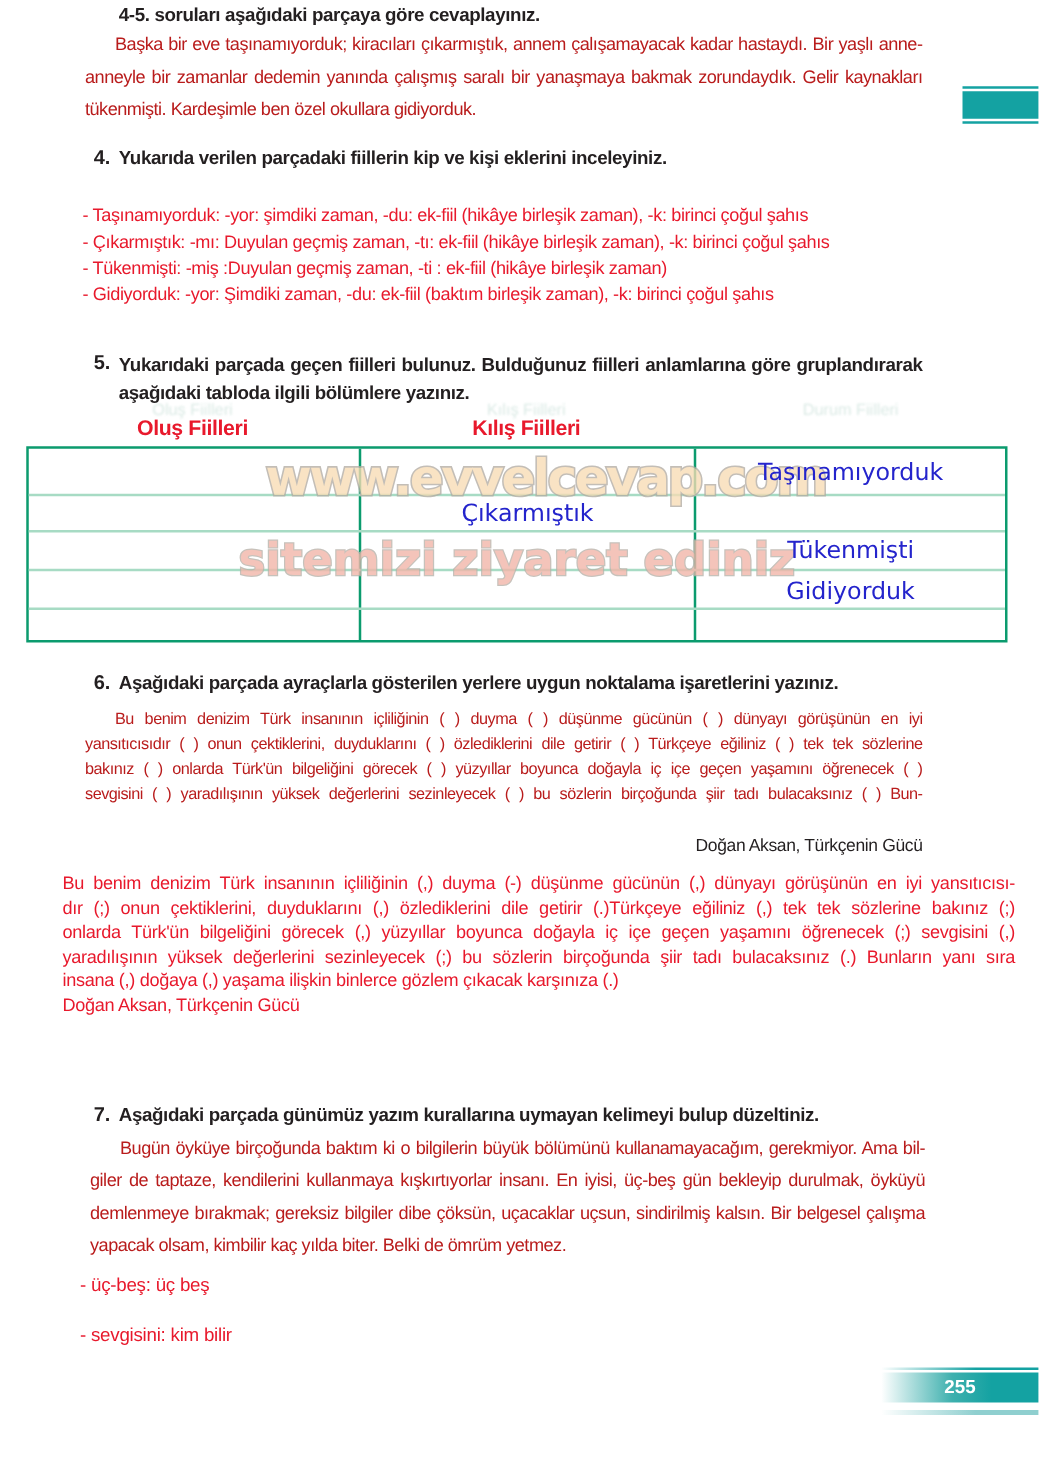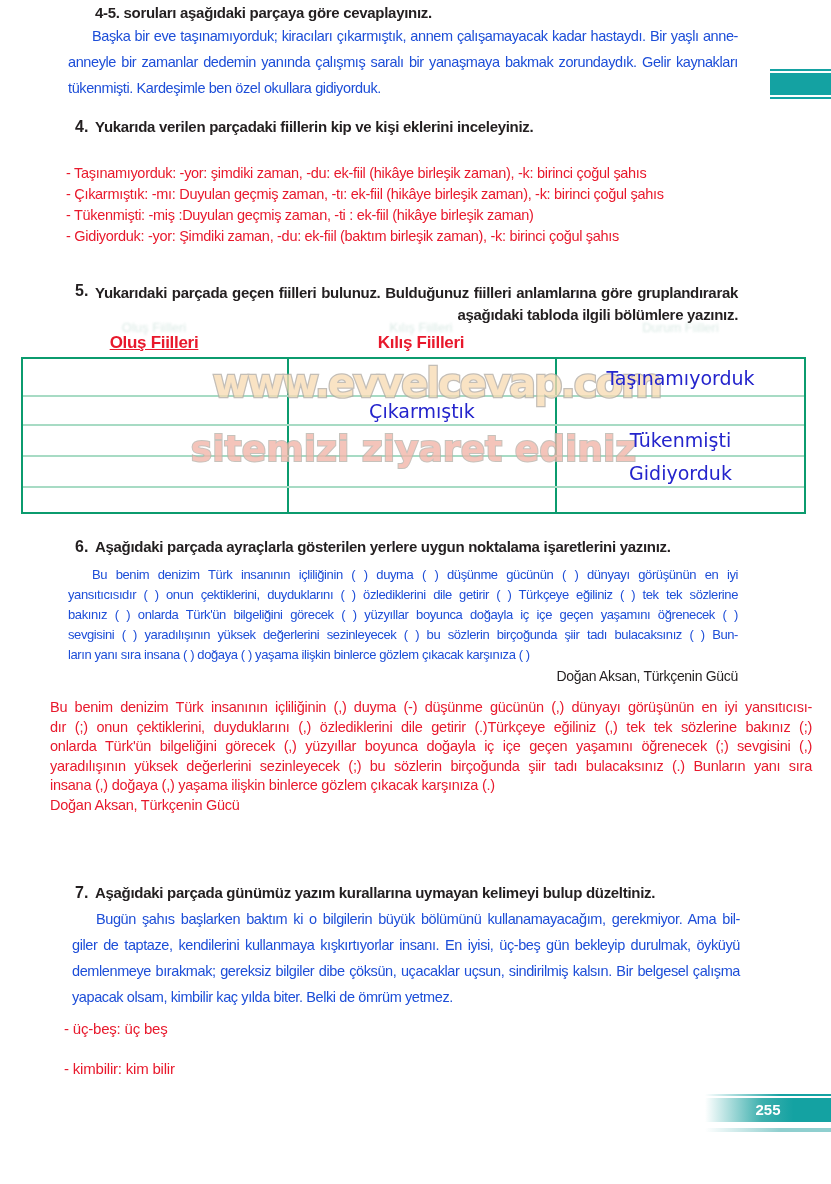--- a/index.html
+++ b/index.html
@@ -3,21 +3,21 @@
 <meta charset="utf-8">
 <style>
   html,body{margin:0;padding:0;background:#ffffff;}
   .page{position:relative;width:831px;height:1184px;background:#ffffff;overflow:hidden;
         font-family:"Liberation Sans",sans-serif;color:#231f20;}
   .abs{position:absolute;}
   
   .qhead{font-weight:bold;font-size:15px;letter-spacing:-0.3px;color:#231f20;}
   .qnum{display:inline-block;width:20px;font-weight:bold;}
   
-  .passage{font-size:14.5px;letter-spacing:-0.4px;line-height:26px;color:#1d4ed8;}
+  .passage{font-size:14.5px;letter-spacing:-0.4px;line-height:26px;color:#b91c1c;}
   .tight{line-height:20px;font-size:13px;}
   .jline{text-align:justify;text-align-last:justify;}
   .indent{text-indent:24px;}
   
   .red{color:#e8192c;}
   .redlines{font-size:14.5px;letter-spacing:-0.3px;line-height:21px;color:#e8192c;}
   .redpara{font-size:14.5px;letter-spacing:-0.25px;line-height:19.5px;color:#e8192c;}
   
   .tbl{border:2px solid #0b9b6e;background:transparent;}
   .vline{position:absolute;top:0;bottom:0;width:2px;background:#0b9b6e;}
@@ -73,28 +73,28 @@
   <div class="abs redlines" style="left:66px;top:163px;width:720px;">
     <div>- Taşınamıyorduk: -yor: şimdiki zaman, -du: ek-fiil (hikâye birleşik zaman), -k: birinci çoğul şahıs</div>
     <div>- Çıkarmıştık: -mı: Duyulan geçmiş zaman, -tı: ek-fiil (hikâye birleşik zaman), -k: birinci çoğul şahıs</div>
     <div>- Tükenmişti: -miş :Duyulan geçmiş zaman, -ti : ek-fiil (hikâye birleşik zaman)</div>
     <div>- Gidiyorduk: -yor: Şimdiki zaman, -du: ek-fiil (baktım birleşik zaman), -k: birinci çoğul şahıs</div>
   </div>
 
   <div class="abs" style="left:95px;top:282px;width:643px;">
     <span class="qnum" style="position:absolute;left:-20px;">5.</span>
     <div class="qhead jline" style="line-height:22px;">Yukarıdaki parçada geçen fiilleri bulunuz. Bulduğunuz fiilleri anlamlarına göre gruplandırarak</div>
-    <div class="qhead" style="line-height:22px;text-align:right;">aşağıdaki tabloda ilgili bölümlere yazınız.</div>
+    <div class="qhead" style="line-height:22px;">aşağıdaki tabloda ilgili bölümlere yazınız.</div>
   </div>
 
   <div class="ghost" style="left:21px;top:320px;width:266px;">Oluş Fiilleri</div>
   <div class="ghost" style="left:287px;top:320px;width:268px;">Kılış Fiilleri</div>
   <div class="ghost" style="left:555px;top:320px;width:251px;">Durum Fiilleri</div>
 
-  <div class="colhead" style="left:21px;top:333px;width:266px;text-decoration:underline;">Oluş Fiilleri</div>
+  <div class="colhead" style="left:21px;top:333px;width:266px;">Oluş Fiilleri</div>
   <div class="colhead" style="left:287px;top:333px;width:268px;">Kılış Fiilleri</div>
 
   <div class="abs tbl" style="left:21px;top:357px;width:781px;height:153px;">
     <div class="vline" style="left:264px;"></div>
     <div class="vline" style="left:532px;"></div>
     <div class="hline" style="top:36px;"></div>
     <div class="hline" style="top:65px;"></div>
     <div class="hline" style="top:96px;"></div>
     <div class="hline" style="top:127px;"></div>
     <div class="bluecell" style="left:534px;top:4px;width:247px;">Taşınamıyorduk</div>
@@ -107,45 +107,44 @@
   <div class="wm2">sitemizi ziyaret ediniz</div>
 
   <div class="abs" style="left:75px;top:538px;width:663px;">
     <span class="qnum">6.</span><span class="qhead">Aşağıdaki parçada ayraçlarla gösterilen yerlere uygun noktalama işaretlerini yazınız.</span>
   </div>
   <div class="abs passage tight" style="left:68px;top:565px;width:670px;">
     <div class="jline indent">Bu benim denizim Türk insanının içliliğinin ( ) duyma ( ) düşünme gücünün ( ) dünyayı görüşünün en iyi</div>
     <div class="jline">yansıtıcısıdır ( ) onun çektiklerini, duyduklarını ( ) özlediklerini dile getirir ( ) Türkçeye eğiliniz ( ) tek tek sözlerine</div>
     <div class="jline">bakınız ( ) onlarda Türk'ün bilgeliğini görecek ( ) yüzyıllar boyunca doğayla iç içe geçen yaşamını öğrenecek ( )</div>
     <div class="jline">sevgisini ( ) yaradılışının yüksek değerlerini sezinleyecek ( ) bu sözlerin birçoğunda şiir tadı bulacaksınız ( ) Bun-</div>
-    <div>ların yanı sıra insana ( ) doğaya ( ) yaşama ilişkin binlerce gözlem çıkacak karşınıza ( )</div>
   </div>
   <div class="abs attr" style="left:68px;top:668px;width:670px;">
     <span>Doğan Aksan, </span><span class="italic">Türkçenin Gücü</span>
   </div>
   <div class="abs redpara" style="left:50px;top:698px;width:762px;">
     <div class="jline">Bu benim denizim Türk insanının içliliğinin (,) duyma (-) düşünme gücünün (,) dünyayı görüşünün en iyi yansıtıcısı-</div>
     <div class="jline">dır (;) onun çektiklerini, duyduklarını (,) özlediklerini dile getirir (.)Türkçeye eğiliniz (,) tek tek sözlerine bakınız (;)</div>
     <div class="jline">onlarda Türk'ün bilgeliğini görecek (,) yüzyıllar boyunca doğayla iç içe geçen yaşamını öğrenecek (;) sevgisini (,)</div>
     <div class="jline">yaradılışının yüksek değerlerini sezinleyecek (;) bu sözlerin birçoğunda şiir tadı bulacaksınız (.) Bunların yanı sıra</div>
     <div>insana (,) doğaya (,) yaşama ilişkin binlerce gözlem çıkacak karşınıza (.)</div>
     <div>Doğan Aksan, Türkçenin Gücü</div>
   </div>
 
   <div class="abs" style="left:75px;top:884px;width:663px;">
     <span class="qnum">7.</span><span class="qhead">Aşağıdaki parçada günümüz yazım kurallarına uymayan kelimeyi bulup düzeltiniz.</span>
   </div>
   <div class="abs passage" style="left:72px;top:906px;width:668px;">
-    <div class="jline indent">Bugün şahıs başlarken baktım ki o bilgilerin büyük bölümünü kullanamayacağım, gerekmiyor. Ama bil-</div>
+    <div class="jline indent">Bugün öyküye birçoğunda baktım ki o bilgilerin büyük bölümünü kullanamayacağım, gerekmiyor. Ama bil-</div>
     <div class="jline">giler de taptaze, kendilerini kullanmaya kışkırtıyorlar insanı. En iyisi, üç-beş gün bekleyip durulmak, öyküyü</div>
     <div class="jline">demlenmeye bırakmak; gereksiz bilgiler dibe çöksün, uçacaklar uçsun, sindirilmiş kalsın. Bir belgesel çalışma</div>
     <div>yapacak olsam, kimbilir kaç yılda biter. Belki de ömrüm yetmez.</div>
   </div>
   <div class="abs red" style="left:64px;top:1020px;font-size:15px;letter-spacing:-0.2px;">- üç-beş: üç beş</div>
-  <div class="abs red" style="left:64px;top:1060px;font-size:15px;letter-spacing:-0.2px;">- kimbilir: kim bilir</div>
+  <div class="abs red" style="left:64px;top:1060px;font-size:15px;letter-spacing:-0.2px;">- sevgisini: kim bilir</div>
 
   <div class="badge-topline"></div>
   <div class="badge">
     <span>255</span>
   </div>
   <div class="badge-botline"></div>
 
 </div>
 
 </body></html>

